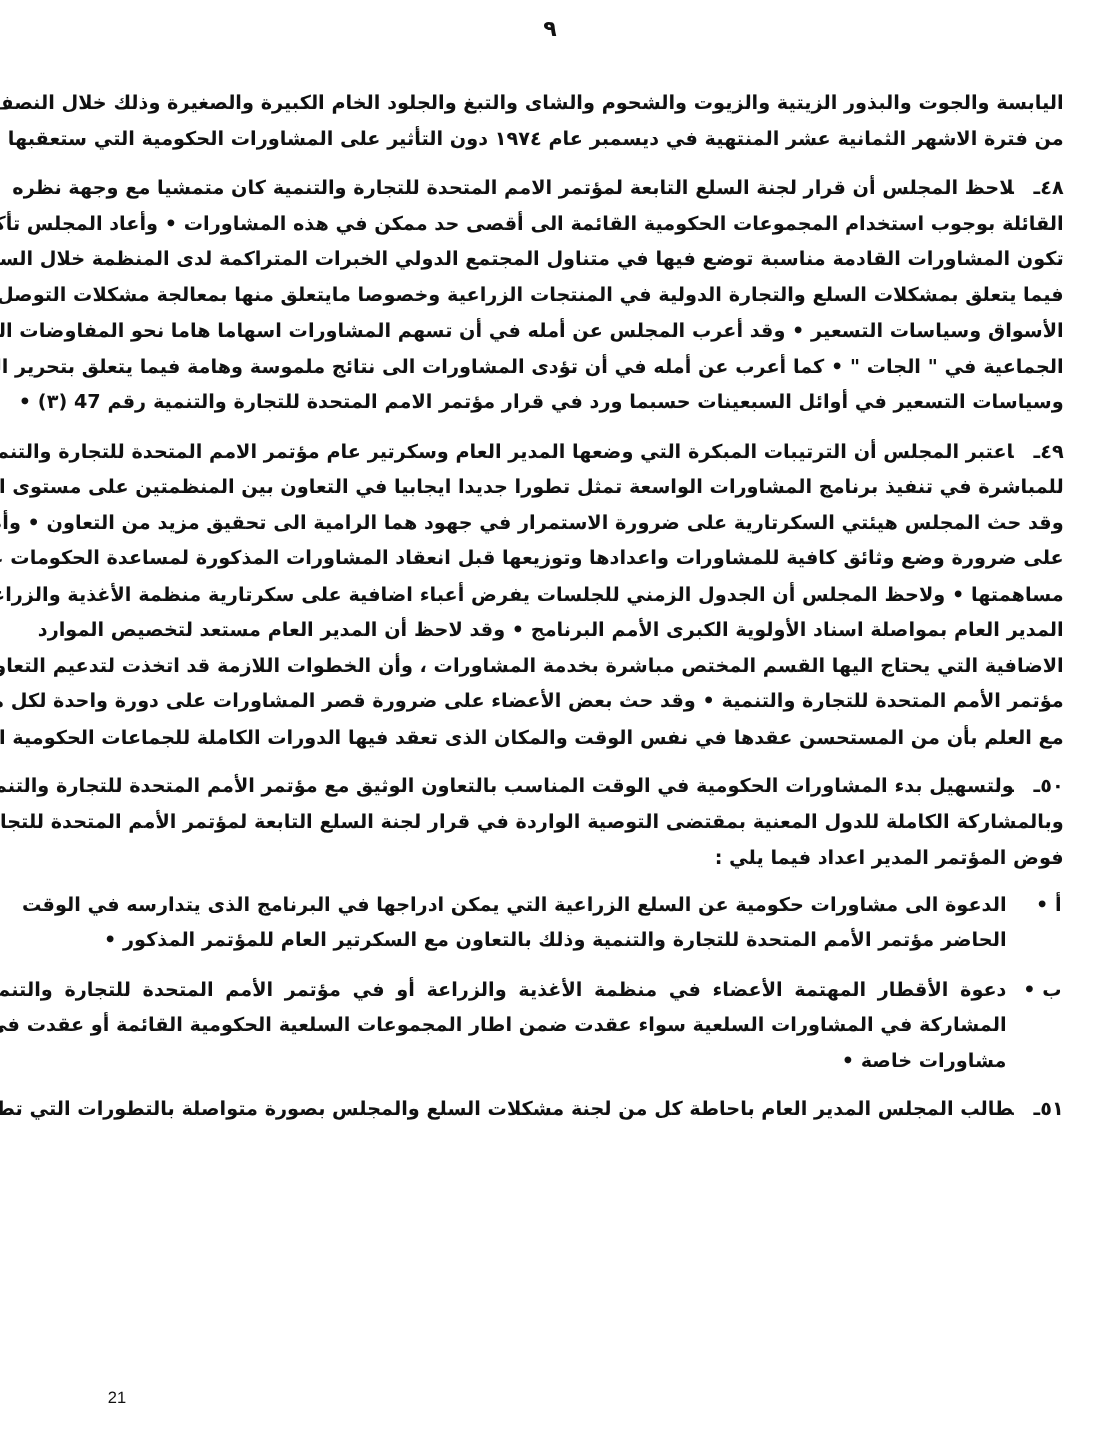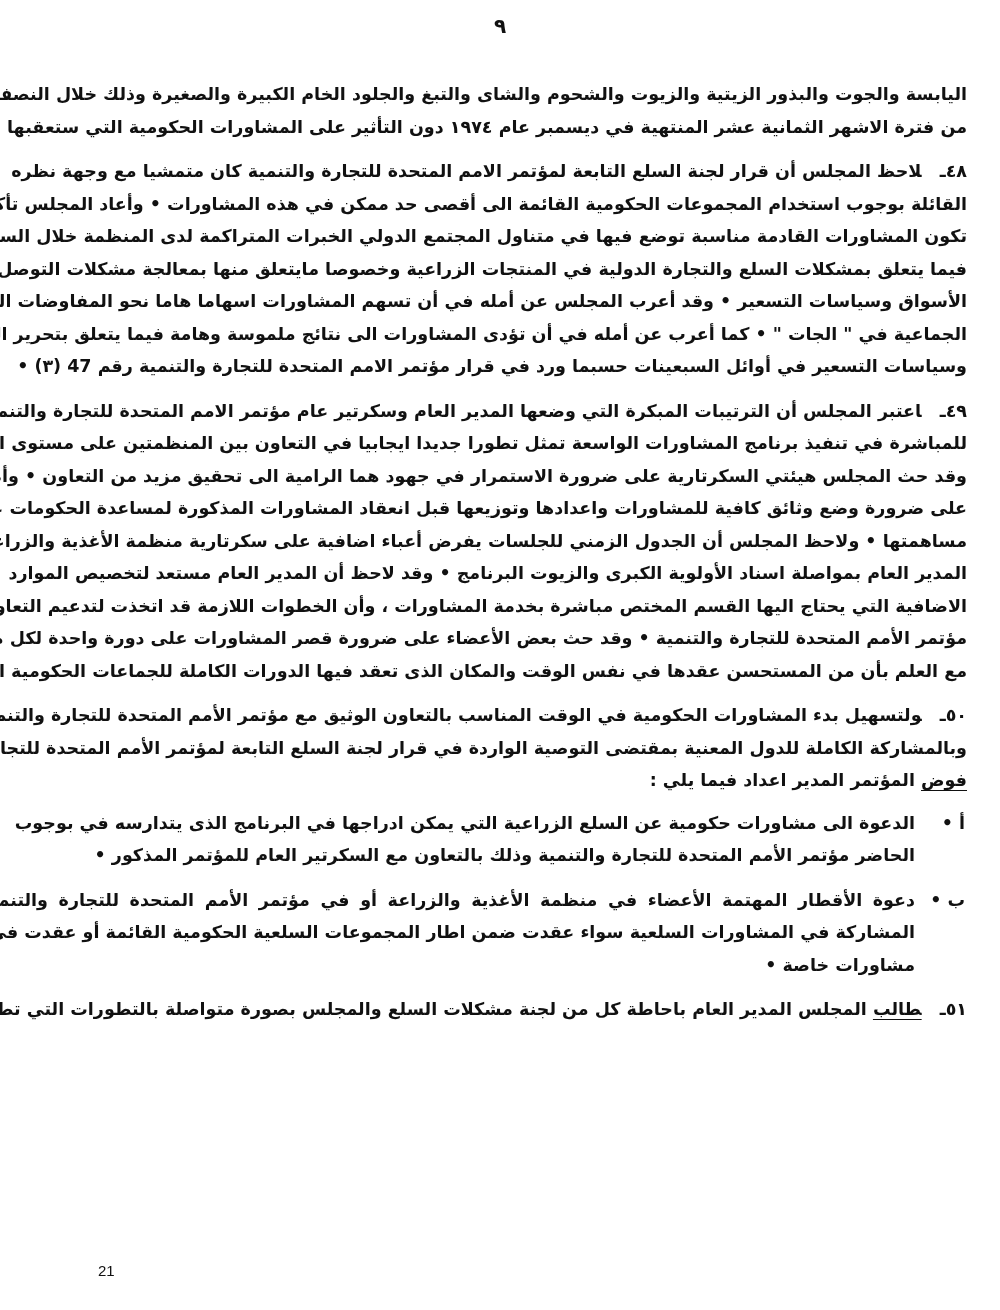--- a/index.html
+++ b/index.html
@@ -13,21 +13,21 @@
   }
   .content {
     position: absolute; top: 78px; left: 35px; width: 932px;
     direction: rtl; text-align: justify;
     font-size: 17.5px; font-weight: bold; line-height: 32.5px;
   }
   .para { margin: 0 0 12px 0; }
   .line { display: block; text-align: justify; text-align-last: justify; white-space: nowrap; }
   .line.last { text-align-last: right; }
   .num { margin-left: 18px; }
-  .u { text-decoration: underline; text-underline-offset: 4px; }
+  .u { text-underline-offset: 4px; }
   .item { display: flex; flex-direction: row; margin: 10px 0 12px 0; }
   .item .marker { width: 50px; flex: none; text-align: right; padding-right: 2px; }
   .item .body { flex: 1; }
   .page-num-bottom {
     position: absolute; top: 1262px; left: 98px; font-size: 15px;
     font-family: "Liberation Sans", sans-serif;
   }
 </style>
 </head>
 <body>
@@ -50,35 +50,35 @@
     <span class="line">الجماعية في " الجات " • كما أعرب عن أمله في أن تؤدى المشاورات الى نتائج ملموسة وهامة فيما يتعلق بتحرير التجارة</span>
     <span class="line last">وسياسات التسعير في أوائل السبعينات حسبما ورد في قرار مؤتمر الامم المتحدة للتجارة والتنمية رقم 47 (٣) •</span>
   </div>
 
   <div class="para">
     <span class="line"><span class="num">٤٩ـ</span><span>اعتبر المجلس أن الترتيبات المبكرة التي وضعها المدير العام وسكرتير عام مؤتمر الامم المتحدة للتجارة والتنمية</span></span>
     <span class="line">للمباشرة في تنفيذ برنامج المشاورات الواسعة تمثل تطورا جديدا ايجابيا في التعاون بين المنظمتين على مستوى السكرتارية •</span>
     <span class="line">وقد حث المجلس هيئتي السكرتارية على ضرورة الاستمرار في جهود هما الرامية الى تحقيق مزيد من التعاون • وأصر المجلس</span>
     <span class="line">على ضرورة وضع وثائق كافية للمشاورات واعدادها وتوزيعها قبل انعقاد المشاورات المذكورة لمساعدة الحكومات على اعداد</span>
     <span class="line">مساهمتها • ولاحظ المجلس أن الجدول الزمني للجلسات يفرض أعباء اضافية على سكرتارية منظمة الأغذية والزراعة وطالب</span>
-    <span class="line">المدير العام بمواصلة اسناد الأولوية الكبرى والزيوت البرنامج • وقد لاحظ أن المدير العام مستعد لتخصيص الموارد</span>
+    <span class="line">المدير العام بمواصلة اسناد الأولوية الكبرى الأمم البرنامج • وقد لاحظ أن المدير العام مستعد لتخصيص الموارد</span>
     <span class="line">الاضافية التي يحتاج اليها القسم المختص مباشرة بخدمة المشاورات ، وأن الخطوات اللازمة قد اتخذت لتدعيم التعاون مع</span>
     <span class="line">مؤتمر الأمم المتحدة للتجارة والتنمية • وقد حث بعض الأعضاء على ضرورة قصر المشاورات على دورة واحدة لكل منها اذا أمكن،</span>
     <span class="line last">مع العلم بأن من المستحسن عقدها في نفس الوقت والمكان الذى تعقد فيها الدورات الكاملة للجماعات الحكومية المعنية •</span>
   </div>
 
   <div class="para">
     <span class="line"><span class="num">٥٠ـ</span><span>ولتسهيل بدء المشاورات الحكومية في الوقت المناسب بالتعاون الوثيق مع مؤتمر الأمم المتحدة للتجارة والتنمية</span></span>
     <span class="line">وبالمشاركة الكاملة للدول المعنية بمقتضى التوصية الواردة في قرار لجنة السلع التابعة لمؤتمر الأمم المتحدة للتجارة والتنمية</span>
     <span class="line last"><span class="u">فوض</span> <span>المؤتمر المدير اعداد فيما يلي :</span></span>
 
     <div class="item">
       <div class="marker">أ •</div>
       <div class="body">
-        <span class="line">الدعوة الى مشاورات حكومية عن السلع الزراعية التي يمكن ادراجها في البرنامج الذى يتدارسه في بوجوب</span>
+        <span class="line">الدعوة الى مشاورات حكومية عن السلع الزراعية التي يمكن ادراجها في البرنامج الذى يتدارسه في الوقت</span>
         <span class="line last">الحاضر مؤتمر الأمم المتحدة للتجارة والتنمية وذلك بالتعاون مع السكرتير العام للمؤتمر المذكور •</span>
       </div>
     </div>
 
     <div class="item">
       <div class="marker">ب •</div>
       <div class="body">
         <span class="line">دعوة الأقطار المهتمة الأعضاء في منظمة الأغذية والزراعة أو في مؤتمر الأمم المتحدة للتجارة والتنمية الى</span>
         <span class="line">المشاركة في المشاورات السلعية سواء عقدت ضمن اطار المجموعات السلعية الحكومية القائمة أو عقدت في شكل</span>
         <span class="line last">مشاورات خاصة •</span>

